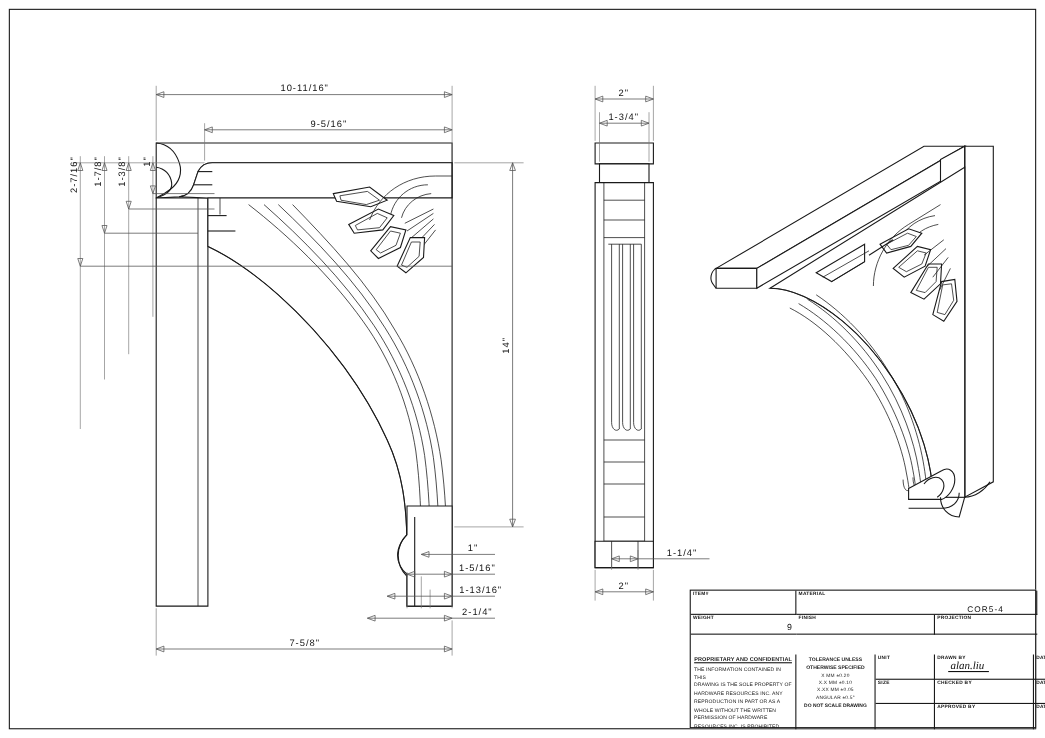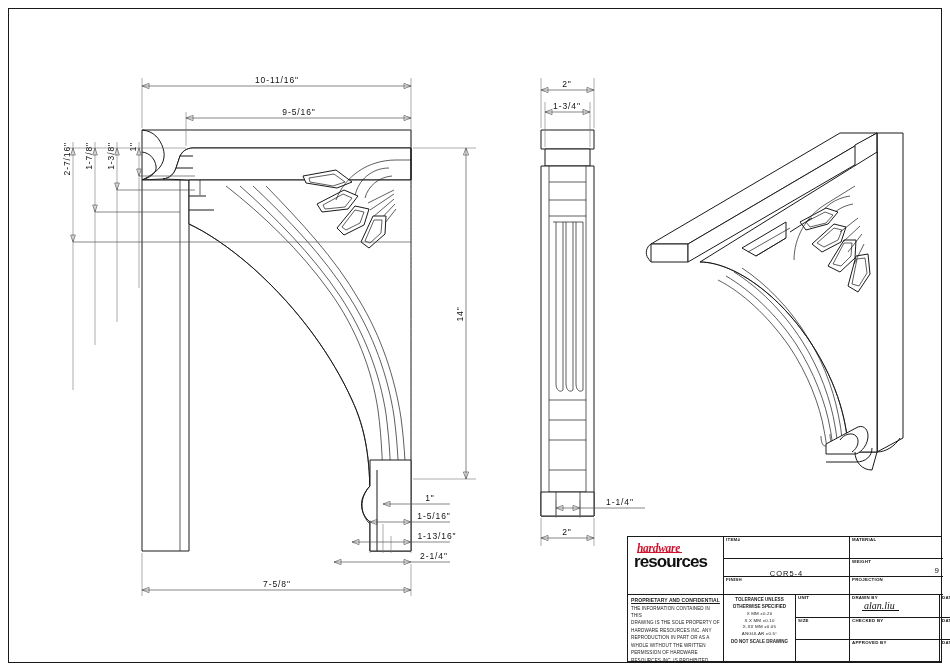--- a/index.html
+++ b/index.html
@@ -407,24 +407,20 @@
 
       <text class="dimtxt" x="567" y="87" text-anchor="middle">2"</text>
       <text class="dimtxt" x="567" y="109" text-anchor="middle">1-3/4"</text>
       <text class="dimtxt" x="620" y="505" text-anchor="middle">1-1/4"</text>
       <text class="dimtxt" x="567" y="535" text-anchor="middle">2"</text>
     </g>
   </svg>
 
   <div id="titleblock">
 
-    <div id="logo">
-      <span class="logo-hw">hardware</span>
-      <span class="logo-rs">resources</span>
-    </div>
 
     <div class="cell">
       <span class="lbl">ITEM#</span>
     </div>
     <div class="cell last">
       <span class="lbl">MATERIAL</span>
       <span class="val-r"></span>
     </div>
 
     <div class="cell">

